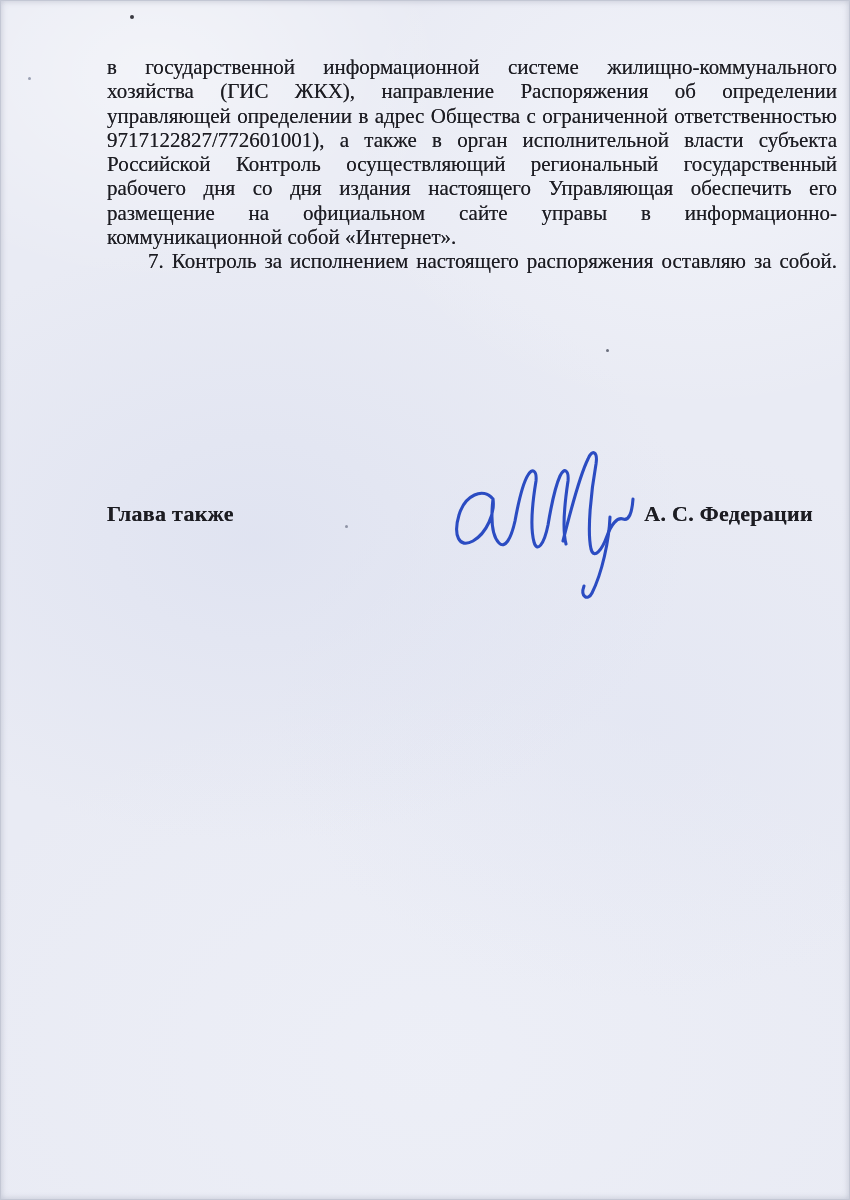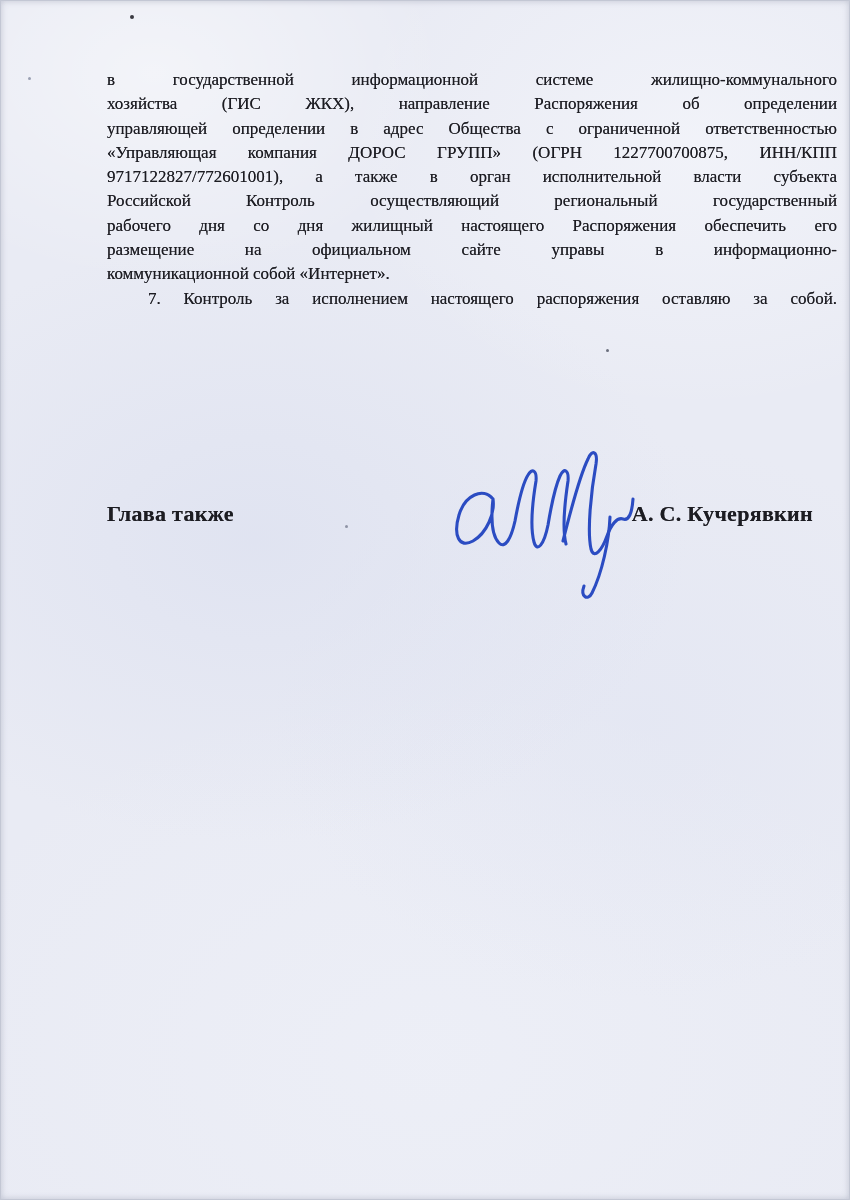--- a/index.html
+++ b/index.html
@@ -17,22 +17,22 @@
       #e9ebf4;
     border:1px solid #c3c7d4;
     box-sizing:border-box;
     box-shadow:inset 0 0 6px rgba(110,116,140,.35);
     overflow:hidden;
     font-family:"Liberation Serif","DejaVu Serif",serif;
     color:#1c1c22;
   }
   .body-text{
     position:absolute;
-    left:106px;top:67px;width:730px;
-    font-size:17px;line-height:24.3px;
+    left:106px;top:54px;width:730px;
+    font-size:21px;line-height:24.3px;
     text-shadow:0 0 .4px rgba(28,28,34,.75);
   }
   .tline{white-space:normal;}
   .tline.jl{text-align:justify;text-align-last:justify;}
   .tline.ind{text-indent:41px;}
   .sig-row{
     position:absolute;
     left:106px;top:500px;width:706px;
     display:flex;justify-content:space-between;align-items:flex-start;
     font-size:22px;font-weight:bold;line-height:25px;
@@ -49,32 +49,31 @@
 </style>
 </head>
 <body>
 
 <div class="page">
 
   <div class="body-text" id="body-text">
       <div class="tline jl">в государственной информационной системе жилищно-коммунального</div>
       <div class="tline jl">хозяйства (ГИС ЖКХ), направление Распоряжения об определении</div>
       <div class="tline jl">управляющей определении в адрес Общества с ограниченной ответственностью</div>
-      <div class="tline jl">«Управляющая компания ДОРОС ГРУПП» (ОГРН 1227700700875, ИНН/КПП</div>
       <div class="tline jl">9717122827/772601001), а также в орган исполнительной власти субъекта</div>
       <div class="tline jl">Российской Контроль осуществляющий региональный государственный</div>
-      <div class="tline jl">рабочего дня со дня жилищный настоящего Распоряжения обеспечить его</div>
+      <div class="tline jl">рабочего дня со дня издания настоящего Управляющая обеспечить его</div>
       <div class="tline jl">размещение на официальном сайте управы в информационно-</div>
       <div class="tline">коммуникационной собой «Интернет».</div>
       <div class="tline jl ind">7. Контроль за исполнением настоящего распоряжения оставляю за собой.</div>
     </div>
 
   <div class="sig-row">
     <span>Глава также</span>
-    <span>А. С. Кучерявкин</span>
+    <span>А. С. Федерации</span>
   </div>
 
   <svg class="sig-svg" width="200" height="180" viewBox="0 0 200 180" aria-hidden="true">
     <path d="M 44 62 C 34 50 16 58 10 78 C 4 98 10 112 24 104 C 38 96 46 76 44 62
              C 42 80 42 98 50 106 C 56 112 62 102 66 84 C 70 62 74 46 79 38
              C 83 31 88 33 87 44 C 84 62 81 90 85 105 C 88 116 95 108 99 88
              C 102 70 106 50 111 39 C 115 30 120 33 119 44 C 116 64 113 92 117 107" stroke="#2b4cc2"></path>
     <path d="M 114 104 C 121 76 131 38 139 22 C 143 12 149 14 147 27
              C 142 55 138 94 142 112 C 145 123 153 113 158 99
              C 162 88 168 80 174 82 C 180 84 183 76 184 62" stroke="#2b4cc2"></path>

